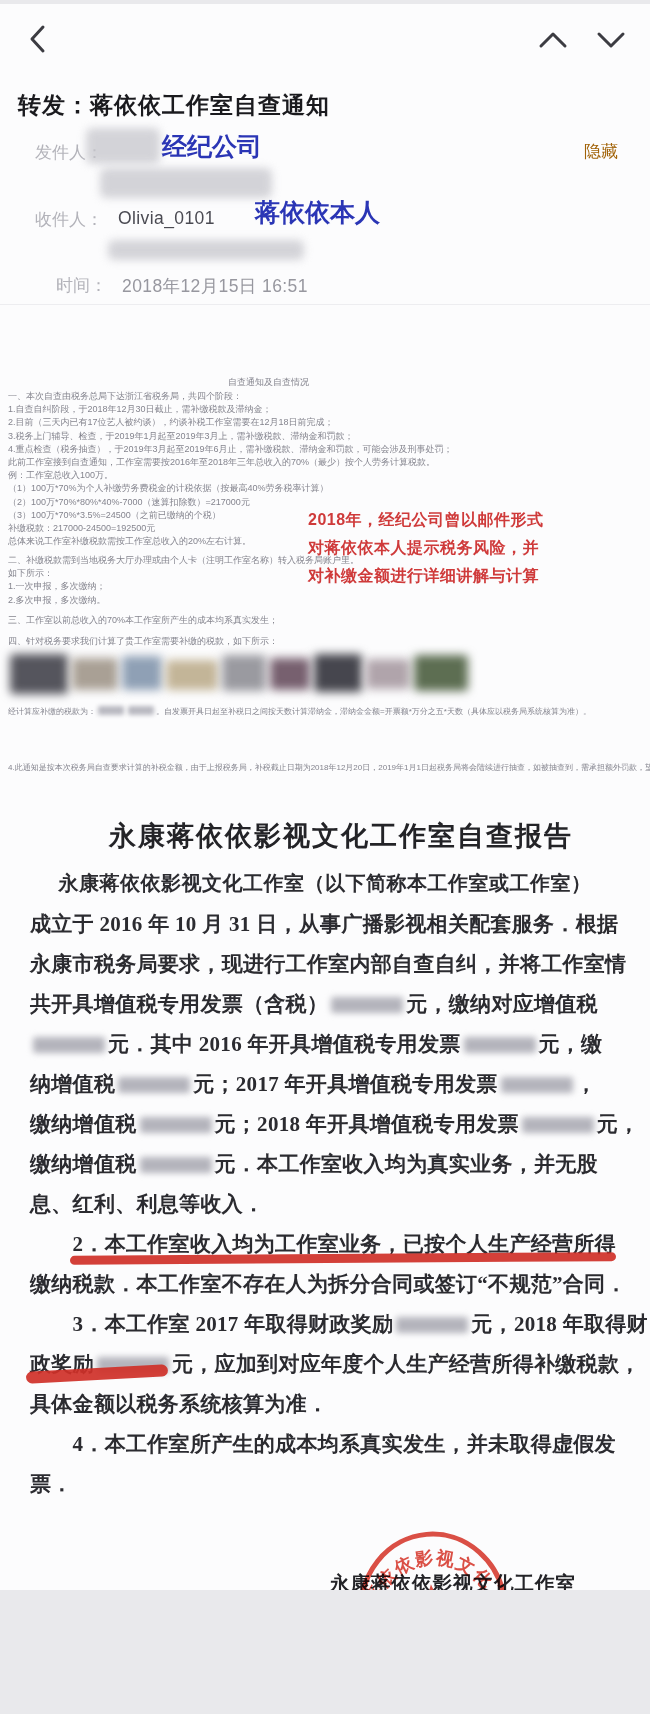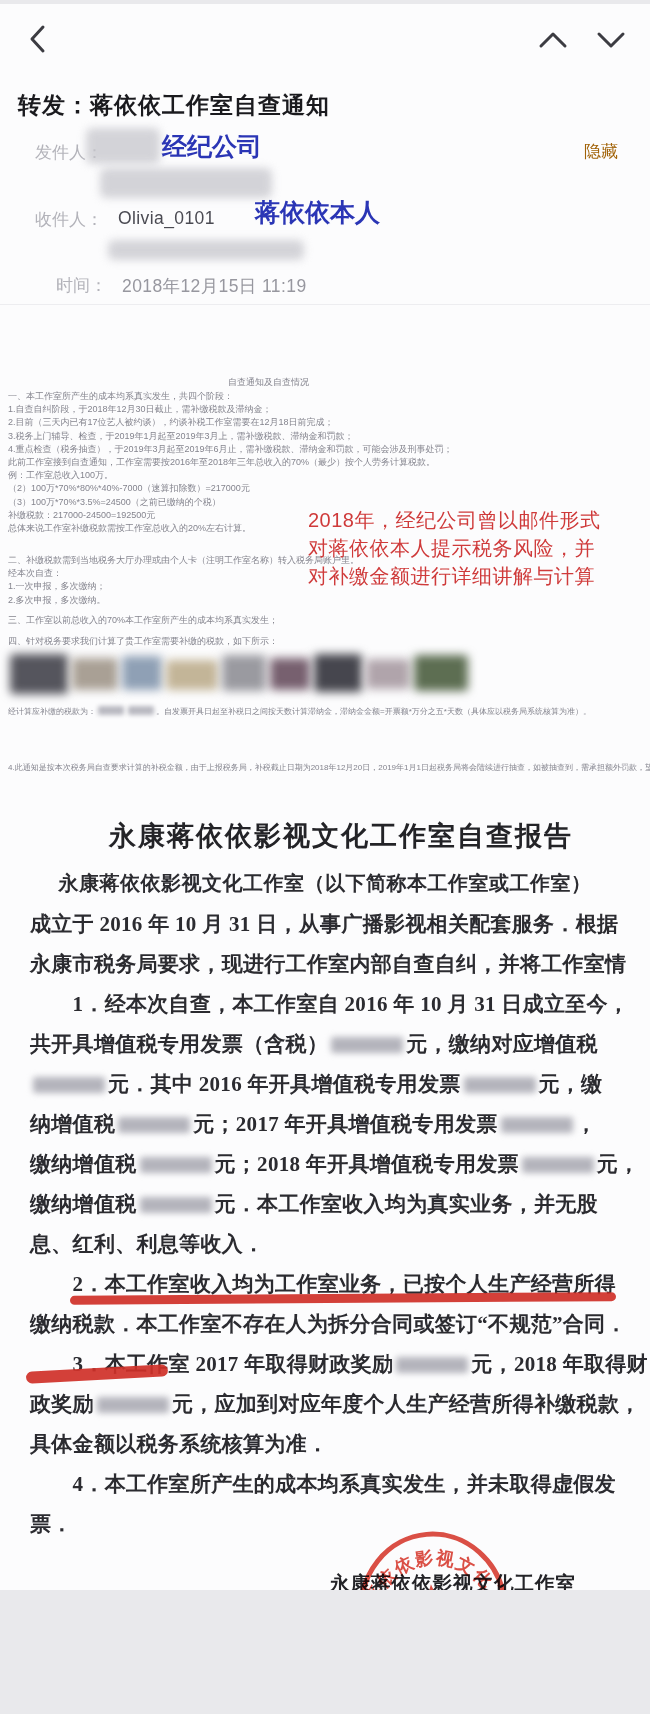--- a/index.html
+++ b/index.html
@@ -18,22 +18,22 @@
   .notice{position:absolute;color:#84848e;font-size:9px;line-height:13.2px;white-space:nowrap;}
   .notice .line{height:13.2px;}
   .notice.wide{font-size:8px;}
   #notice-title{position:absolute;left:228px;top:372px;font-size:9px;color:#84848e;}
   .notice .redact{display:inline-block;width:26px;height:9px;background:#b9b9c1;filter:blur(2px);
                   border-radius:2px;vertical-align:-1px;margin:0 2px;}
   
   #color-strip{position:absolute;left:8px;top:646px;width:464px;height:48px;}
   #color-strip span{position:absolute;filter:blur(5px);border-radius:4px;display:block;}
   
-  #mid-red{position:absolute;left:308px;top:502px;font-size:20px;line-height:28px;color:#cf3a3a;
-           font-weight:400;letter-spacing:.5px;}
+  #mid-red{position:absolute;left:308px;top:502px;font-size:16px;line-height:28px;color:#cf3a3a;
+           font-weight:700;letter-spacing:.5px;}
   #bottom-red{position:absolute;left:12px;top:1620px;font-size:24px;line-height:27.5px;color:#d23c3c;
               font-weight:500;}
   
   #report-title{position:absolute;left:0;top:814px;width:650px;text-align:center;font-size:27px;font-weight:700;
                 color:#232327;font-family:"Liberation Serif","DejaVu Serif",serif;letter-spacing:2px;padding-left:16px;}
   #report-subtitle{position:absolute;left:0;top:866px;width:650px;text-align:center;font-size:20px;font-weight:700;
                 color:#2b2b30;font-family:"Liberation Serif","DejaVu Serif",serif;letter-spacing:.5px;}
   #report-body{position:absolute;left:30px;top:900px;width:592px;
                font-family:"Liberation Serif","DejaVu Serif",serif;font-weight:700;
                font-size:21px;color:#2b2b30;letter-spacing:.3px;}
@@ -76,41 +76,42 @@
   <div class="blob" style="left:100px;top:164px;width:172px;height:30px;"></div>
   <div class="blue-note" style="left:162px;top:126px;">经纪公司</div>
   <div id="hide-btn">隐藏</div>
 
   <div class="hdr-label" style="left:35px;top:204px;">收件人：</div>
   <div class="hdr-value" style="left:118px;top:204px;">Olivia_0101</div>
   <div class="blue-note" style="left:255px;top:192px;">蒋依依本人</div>
   <div class="blob" style="left:108px;top:236px;width:196px;height:20px;"></div>
 
   <div class="hdr-label" style="left:56px;top:270px;">时间：</div>
-  <div class="hdr-value" style="left:122px;top:270px;color:#97979f;">2018年12月15日 11:19</div>
+  <div class="hdr-value" style="left:122px;top:270px;color:#97979f;">2018年12月15日 16:51</div>
 
   <div id="hdr-divider"></div>
 
   <div id="notice-title">自查通知及自查情况</div>
   <div class="notice" style="left:8px;top:386px;">
-      <div class="line">一、本工作室所产生的成本均系真实发生，共四个阶段：</div>
+      <div class="line">一、本次自查由税务总局下达浙江省税务局，共四个阶段：</div>
       <div class="line">1.自查自纠阶段，于2018年12月30日截止，需补缴税款及滞纳金；</div>
       <div class="line">2.目前（三天内已有17位艺人被约谈），约谈补税工作室需要在12月18日前完成；</div>
       <div class="line">3.税务上门辅导、检查，于2019年1月起至2019年3月上，需补缴税款、滞纳金和罚款；</div>
       <div class="line">4.重点检查（税务抽查），于2019年3月起至2019年6月止，需补缴税款、滞纳金和罚款，可能会涉及刑事处罚；</div>
       <div class="line">此前工作室接到自查通知，工作室需要按2016年至2018年三年总收入的70%（最少）按个人劳务计算税款。</div>
       <div class="line">例：工作室总收入100万。</div>
+      <div class="line">（1）100万*70%为个人补缴劳务费税金的计税依据（按最高40%劳务税率计算）</div>
       <div class="line">（2）100万*70%*80%*40%-7000（速算扣除数）=217000元</div>
       <div class="line">（3）100万*70%*3.5%=24500（之前已缴纳的个税）</div>
       <div class="line">补缴税款：217000-24500=192500元</div>
       <div class="line">总体来说工作室补缴税款需按工作室总收入的20%左右计算。</div>
     </div>
   <div class="notice" style="left:8px;top:549px;line-height:15.5px;">
       <div class="line">二、补缴税款需到当地税务大厅办理或由个人卡（注明工作室名称）转入税务局账户里。</div>
-      <div class="line">经本次自查：</div>
+      <div class="line">如下所示：</div>
       <div class="line">1.一次申报，多次缴纳；</div>
       <div class="line">2.多次申报，多次缴纳。</div>
     </div>
   <div class="notice" style="left:8px;top:610px;">
       <div class="line">三、工作室以前总收入的70%本工作室所产生的成本均系真实发生；</div>
     </div>
   <div class="notice" style="left:8px;top:631px;">
       <div class="line">四、针对税务要求我们计算了贵工作室需要补缴的税款，如下所示：</div>
     </div>
 
@@ -142,21 +143,20 @@
       <div class="line">蒋依依母亲签字确认自查报告</div>
       <div class="line">将艺人个人劳务收入转换为工</div>
       <div class="line">作室收入，以极低税点纳税。</div>
     </div>
 
   <div id="report-title">永康蒋依依影视文化工作室自查报告</div>
   <div id="report-subtitle">永康蒋依依影视文化工作室（以下简称本工作室或工作室）</div>
   <div id="report-body">
       <div class="line">成立于 2016 年 10 月 31 日，从事广播影视相关配套服务．根据</div>
       <div class="line">永康市税务局要求，现进行工作室内部自查自纠，并将工作室情</div>
-      <div class="line">　　1．经本次自查，本工作室自 2016 年 10 月 31 日成立至今，</div>
       <div class="line">共开具增值税专用发票（含税）<span class="redact"></span>元，缴纳对应增值税</div>
       <div class="line"><span class="redact"></span>元．其中 2016 年开具增值税专用发票<span class="redact"></span>元，缴</div>
       <div class="line">纳增值税<span class="redact"></span>元；2017 年开具增值税专用发票<span class="redact"></span>，</div>
       <div class="line">缴纳增值税<span class="redact"></span>元；2018 年开具增值税专用发票<span class="redact"></span>元，</div>
       <div class="line">缴纳增值税<span class="redact"></span>元．本工作室收入均为真实业务，并无股</div>
       <div class="line">息、红利、利息等收入．</div>
       <div class="line ul-full">　　2．本工作室收入均为工作室业务，已按个人生产经营所得</div>
       <div class="line">缴纳税款．本工作室不存在人为拆分合同或签订“不规范”合同．</div>
       <div class="line">　　3．本工作室 2017 年取得财政奖励<span class="redact"></span>元，2018 年取得财</div>
       <div class="line">政奖励<span class="redact"></span>元，应加到对应年度个人生产经营所得补缴税款，</div>

